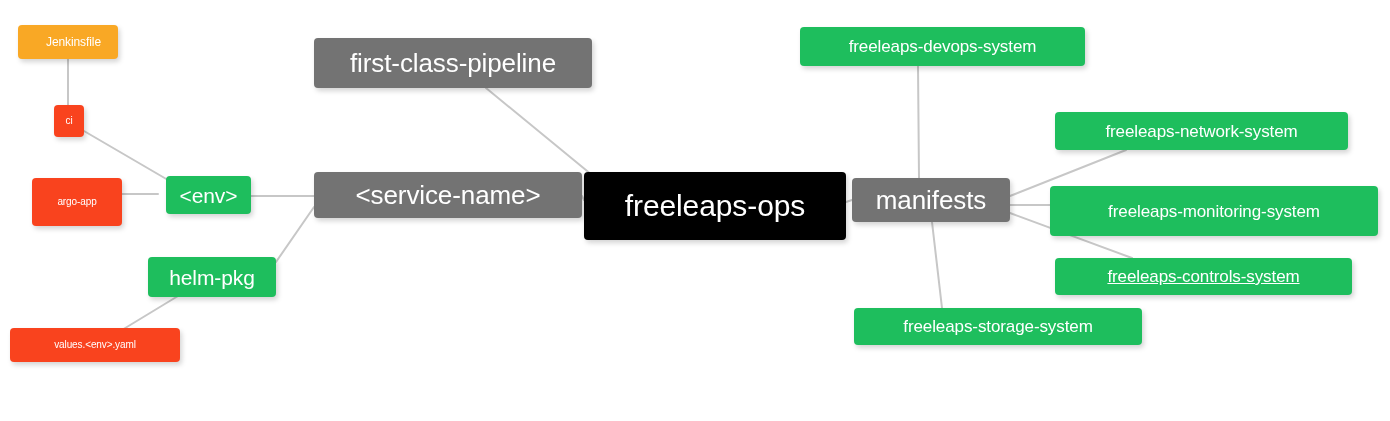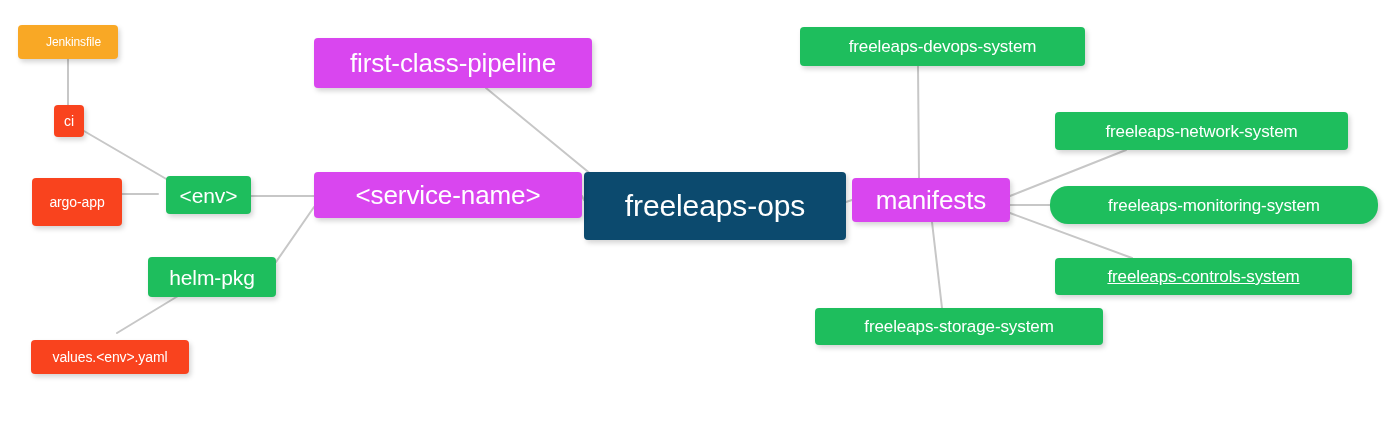--- a/index.html
+++ b/index.html
@@ -41,29 +41,29 @@
   }
   .node .label {
     display: block;
     width: 100%;
     text-align: center;
     line-height: 1;
   }
   .n-orange { background: #F9A825; }
   .n-red    { background: #F9431E; }
   .n-green  { background: #1EBE5D; }
-  .n-blue   { background: #d946ef; }
-  .n-dark   { background: #0c4a6e; }
+  .n-blue   { background: #737373; }
+  .n-dark   { background: #000000; }
 
   
   .node[data-size="root"]   { font-size: 30px; }
   .node[data-size="l1"]     { font-size: 26px; }
   .node[data-size="l2"]     { font-size: 21px; }
   .node[data-size="l3"]     { font-size: 17px; }
-  .node[data-size="l4"]     { font-size: 14px; }
+  .node[data-size="l4"]     { font-size: 10px; }
   .node[data-size="l5"]     { font-size: 12px; }
 </style>
 </head>
 <body>
 
 <div id="mindmap">
   <svg id="edge-layer" viewBox="0 0 1390 421" width="1390" height="421" xmlns="http://www.w3.org/2000/svg">
       <line x1="584" y1="200" x2="582" y2="196" stroke="#c7c7c7" stroke-width="2" stroke-linecap="round"></line>
       <line x1="592" y1="175" x2="486" y2="88" stroke="#c7c7c7" stroke-width="2" stroke-linecap="round"></line>
       <line x1="846" y1="202" x2="852" y2="200" stroke="#c7c7c7" stroke-width="2" stroke-linecap="round"></line>
@@ -100,32 +100,32 @@
       </div>
       <div class="node n-red" data-size="l4" style="left: 54px; top: 105px; width: 30px; height: 32px;">
         <span class="label">ci</span>
       </div>
       <div class="node n-red" data-size="l4" style="left: 32px; top: 178px; width: 90px; height: 48px;">
         <span class="label">argo-app</span>
       </div>
       <div class="node n-orange" data-size="l5" style="left: 18px; top: 25px; width: 100px; height: 34px; padding-left: 11px;">
         <span class="label">Jenkinsfile</span>
       </div>
-      <div class="node n-red" data-size="l4" style="left: 10px; top: 340px; width: 158px; height: 34px; margin-left: 21px;">
+      <div class="node n-red" data-size="l4" style="left: 10px; top: 328px; width: 170px; height: 34px;">
         <span class="label">values.&lt;env&gt;.yaml</span>
       </div>
       <div class="node n-green" data-size="l3" style="left: 800px; top: 27px; width: 285px; height: 39px;">
         <span class="label">freeleaps-devops-system</span>
       </div>
       <div class="node n-green" data-size="l3" style="left: 1055px; top: 112px; width: 293px; height: 38px;">
         <span class="label">freeleaps-network-system</span>
       </div>
-      <div class="node n-green" data-size="l3" style="left: 1050px; top: 186px; width: 328px; height: 38px; border-radius: 18px;">
+      <div class="node n-green" data-size="l3" style="left: 1050px; top: 186px; width: 328px; height: 50px;">
         <span class="label">freeleaps-monitoring-system</span>
       </div>
       <div class="node n-green" data-size="l3" style="left: 1055px; top: 258px; width: 297px; height: 37px; text-decoration: underline;">
         <span class="label">freeleaps-controls-system</span>
       </div>
-      <div class="node n-green" data-size="l3" style="left: 815px; top: 308px; width: 288px; height: 37px;">
+      <div class="node n-green" data-size="l3" style="left: 854px; top: 308px; width: 288px; height: 37px;">
         <span class="label">freeleaps-storage-system</span>
       </div>
     </div>
 </div>
 
 </body></html>

